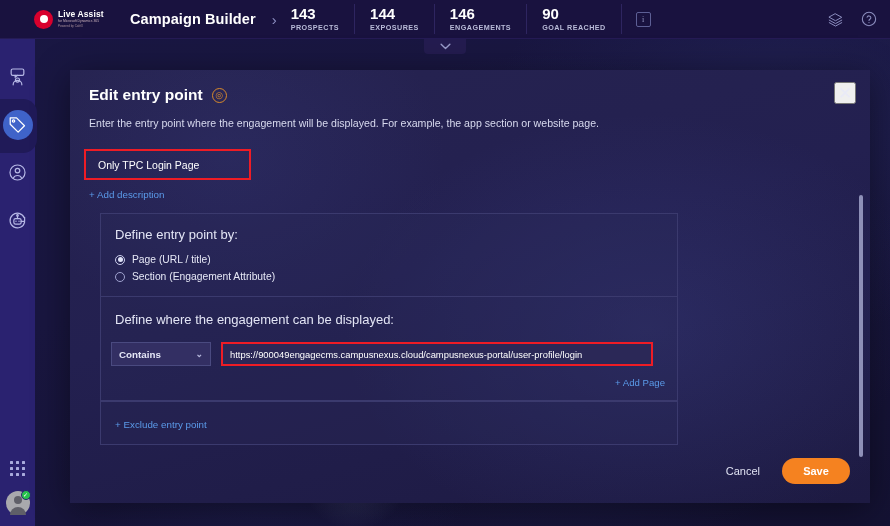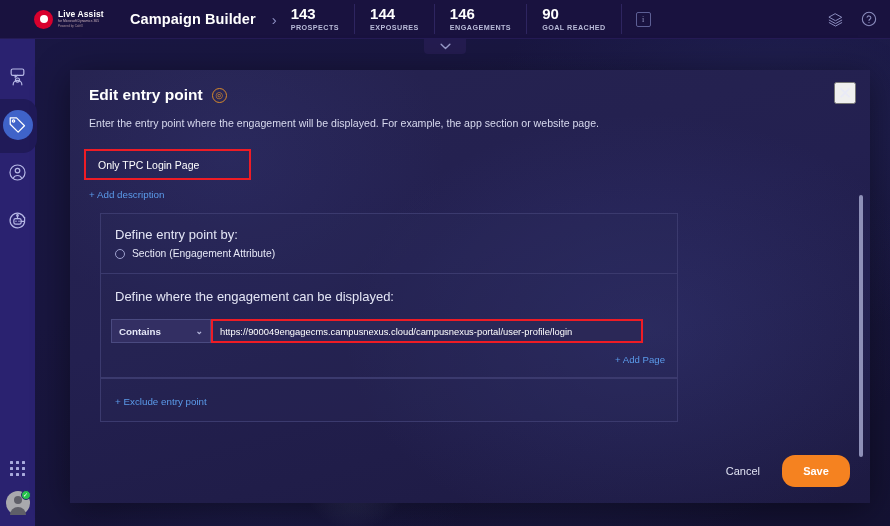--- a/index.html
+++ b/index.html
@@ -217,21 +217,21 @@
   .select-box {
     width: 100px; height: 24px;
     border: 1px solid #4a4a80;
     background: #332f63;
     display: flex; align-items: center; justify-content: space-between;
     padding: 0 7px;
     font-size: 9.8px; color: #e4e6f6; font-weight: bold;
   }
   .select-box .chev { color: #b6b8dd; font-size: 9px; }
   .url-input {
-    margin-left: 0;
+    margin-left: 10px;
     width: 432px; height: 24px;
     border: 2px solid #ee1c25;
     background: #2b2857;
     display: flex; align-items: center;
     padding: 0 7px;
     font-size: 9.4px; color: #ffffff;
     white-space: nowrap; overflow: hidden;
   }
   .add-page {
     text-align: right; padding: 11px 12px 12px 0;
@@ -249,21 +249,21 @@
   }
 
   
   .modal-footer {
     position: absolute; left: 0; right: 0; bottom: 4px; height: 56px;
     display: flex; align-items: center; justify-content: flex-end;
     gap: 22px; padding-right: 20px;
   }
   .btn-cancel { font-size: 11px; color: #dfe1f2; background: none; border: none; }
   .btn-save {
-    width: 68px; height: 32px; border-radius: 13px; border: none;
+    width: 68px; height: 26px; border-radius: 13px; border: none;
     background: #f58220; color: #ffffff;
     font-size: 11px; font-weight: bold;
     font-family: "Liberation Sans", sans-serif;
   }
 </style>
 </head>
 <body>
 
 <div id="app">
   <div class="bg-speck" style="left:560px; top:175px; width:120px; height:120px;"></div>
@@ -419,20 +419,26 @@
 
   <div class="name-field">
     <span class="txt">Only TPC Login Page</span>
   </div>
 
   <div class="add-desc">+ Add description</div>
 
   <div class="card" id="card-top">
     <div class="card-label">Define entry point by:</div>
 
+    <label class="radio-row">
+      <span class="radio checked">
+          <i></i>
+        </span>
+      <span class="radio-label">Page (URL / title)</span>
+    </label>
 
     <label class="radio-row second">
       <span class="radio"></span>
       <span class="radio-label">Section (Engagement Attribute)</span>
     </label>
   </div>
 
   <div class="card" id="card-mid">
     <div class="card-label">Define where the engagement can be displayed:</div>
 

